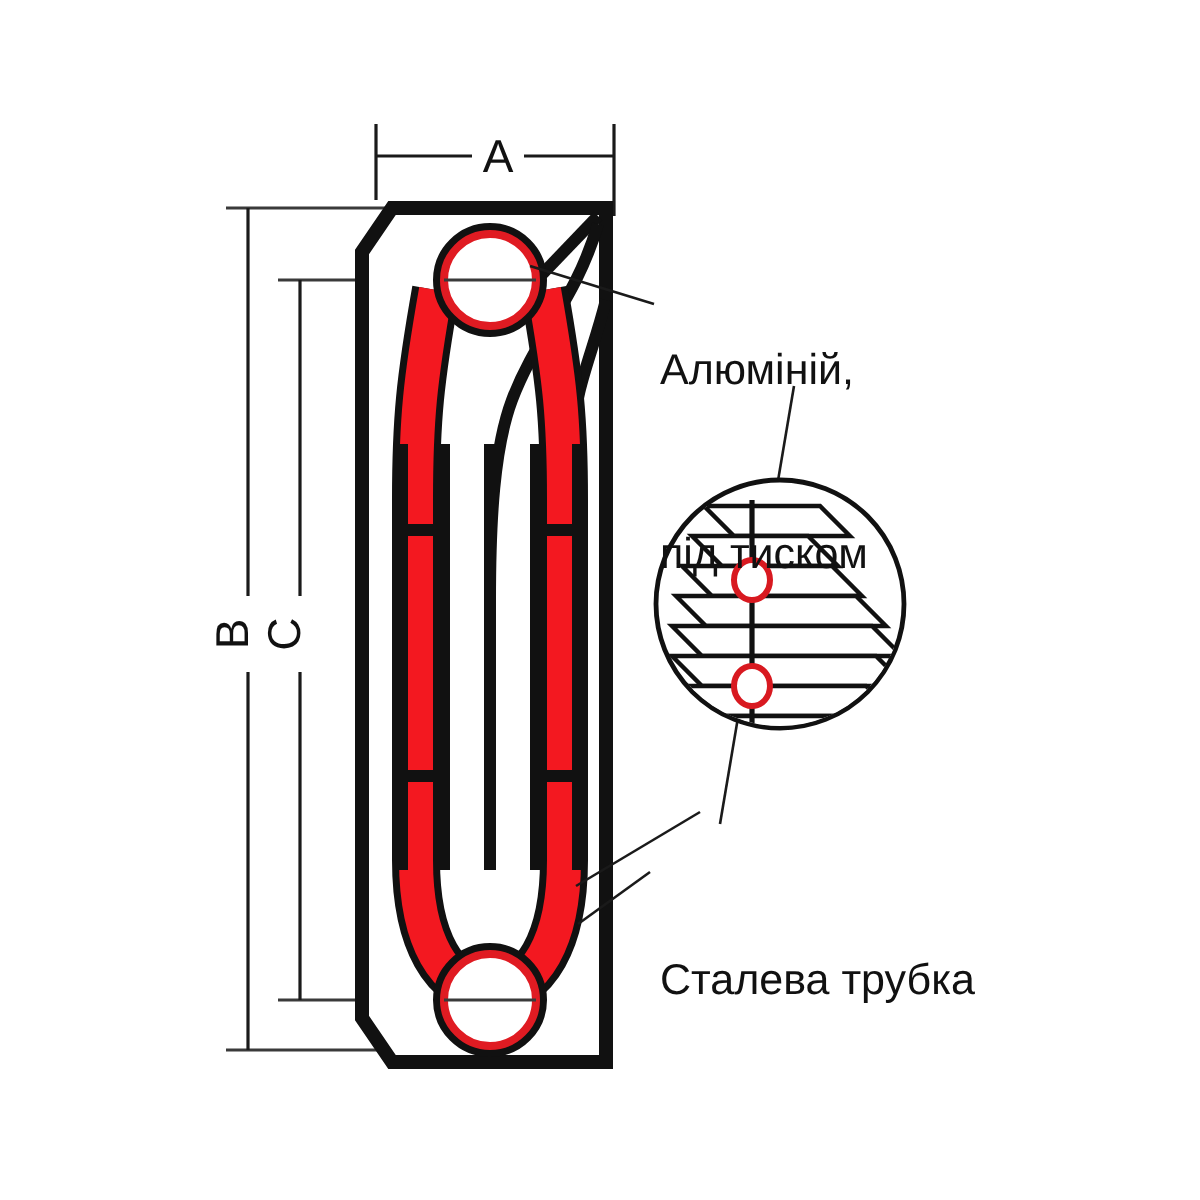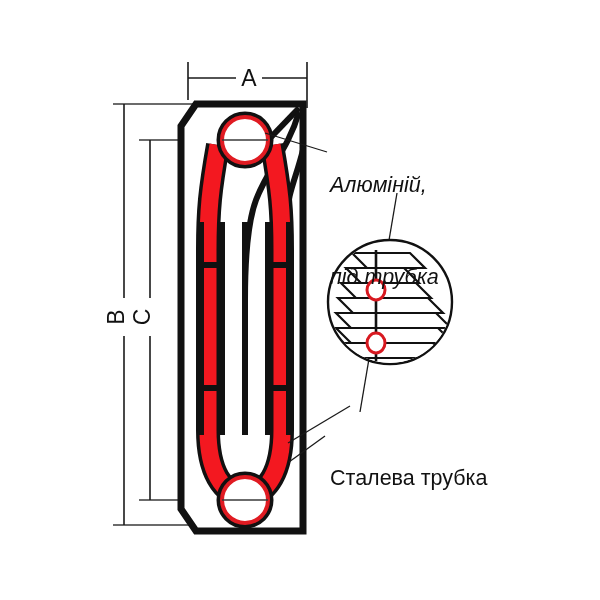--- a/index.html
+++ b/index.html
@@ -107,25 +107,24 @@
     font-family: "Liberation Sans", sans-serif;
     font-size: 21.5px;
     color: #111111;
     line-height: 1.42;
     white-space: pre;
     letter-spacing: 0px;
   }
   #label-aluminium {
     left: 330px;
     top: 109px;
-    font-style: italic;
   }
   #label-steel {
     left: 330px;
-    top: 402px;
+    top: 414px;
     text-align: right;
   }
 </style>
 </head>
 <body>
 
 <div id="stage">
 
   <svg id="diagram" viewBox="0 0 600 600">
 
@@ -260,20 +259,20 @@
         <clipPath id="insetClip">
           <circle cx="390" cy="302" r="61"></circle>
         </clipPath>
       </defs>
     </g>
 
   </svg>
 
   <div class="label-text" id="label-aluminium">
     <div>Алюміній,</div>
-    <div>під трубка</div>
+    <div>під тиском</div>
   </div>
 
   <div class="label-text" id="label-steel">
     <div>Сталева трубка</div>
   </div>
 
 </div>
 
 </body></html>

